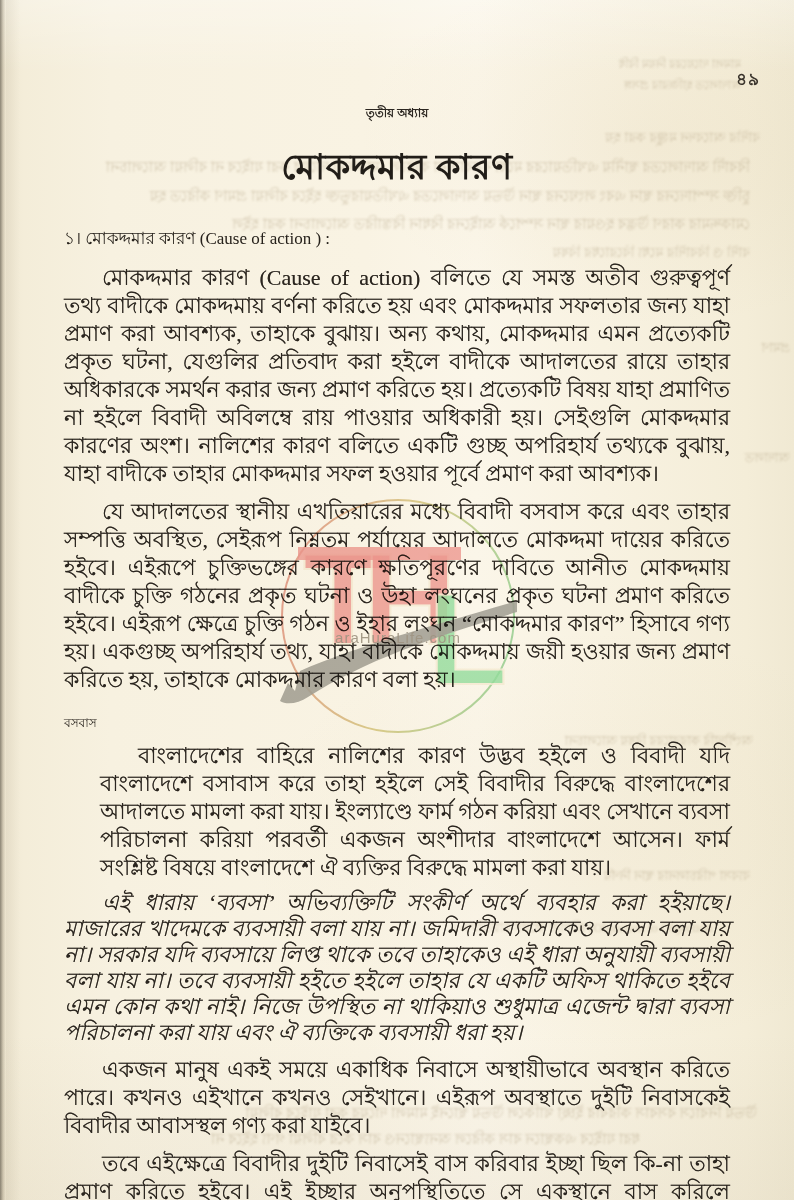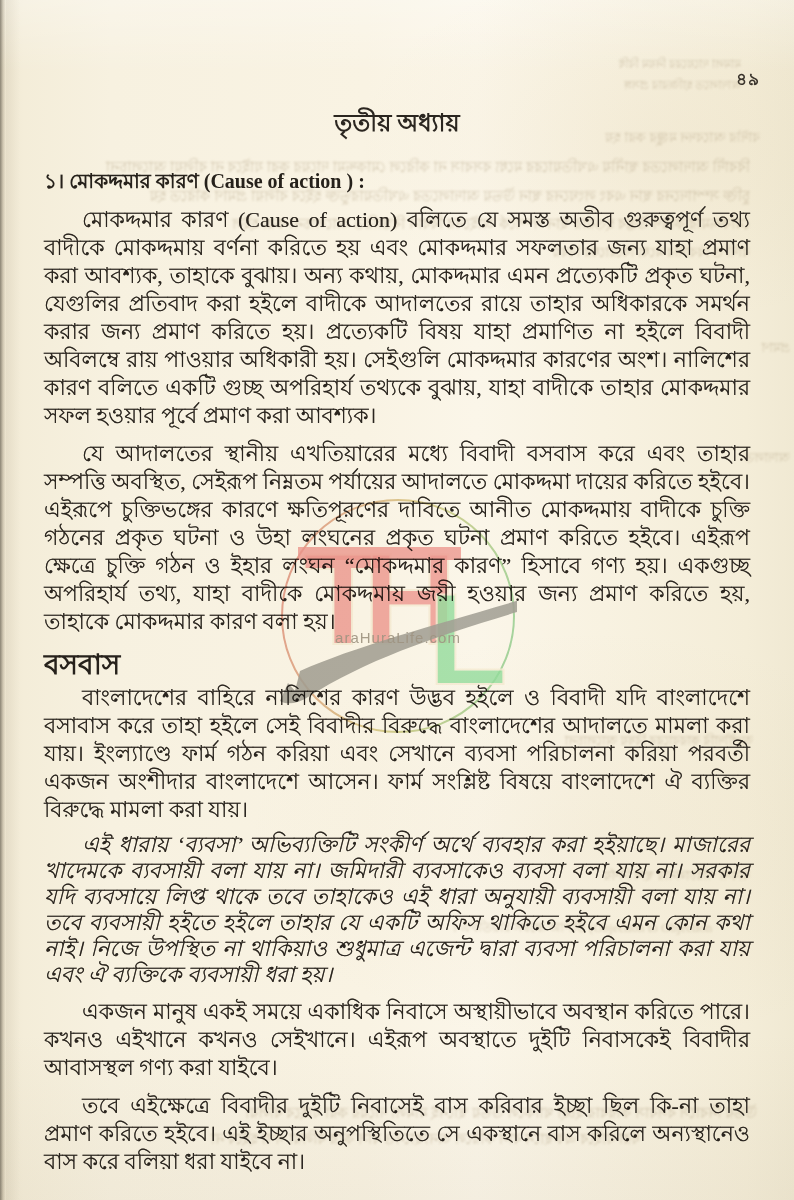--- a/index.html
+++ b/index.html
@@ -10,33 +10,33 @@
       radial-gradient(420px 260px at 82% 12%, rgba(205,180,130,.10), rgba(205,180,130,0) 70%),
       radial-gradient(500px 300px at 75% 70%, rgba(200,175,125,.08), rgba(200,175,125,0) 70%),
       linear-gradient(180deg, rgba(255,255,255,.30) 0%, rgba(255,255,255,0) 6%, rgba(255,255,255,0) 86%, rgba(130,110,75,.06) 100%),
       linear-gradient(90deg,#efe7d1 0%,#f4edd9 3%,#f7f1e0 14%,#f9f3e3 46%,#fbf6e9 60%,#f8f2e1 76%,#f4edd8 94%,#f0e9d3 100%);
   }
   .edge-left{position:absolute;left:0;top:0;bottom:0;width:6px;
     background:linear-gradient(90deg, rgba(72,66,53,.60), rgba(125,114,92,.28) 50%, rgba(0,0,0,0));}
   .edge-left2{position:absolute;left:6px;top:0;bottom:0;width:14px;
     background:linear-gradient(90deg, rgba(100,88,64,.08), rgba(0,0,0,0));}
 
-  .content{position:absolute;inset:0;padding:0 44px;z-index:2;color:#2a251f;}
+  .content{position:absolute;inset:0;padding:0 64px;z-index:2;color:#2a251f;}
   .page-number{position:absolute;top:66px;right:34px;font-size:17px;font-weight:bold;color:#3a342c;letter-spacing:1px;}
-  .chapter{display:block;text-align:center;padding-top:104px;font-size:24px;font-weight:bold;color:#2b2620;}
+  .chapter{display:block;text-align:center;padding-top:104px;font-size:12px;font-weight:bold;color:#2b2620;}
   .title{display:block;text-align:center;margin:22px 0 0;font-size:35px;line-height:44px;font-weight:bold;color:#211d18;letter-spacing:.5px;}
-  .sec-heading{display:block;margin:22px 0 0;font-size:20px;line-height:30px;font-weight:bold;color:#26211b;}
-  .sub-heading{display:block;font-size:28px;line-height:26px;font-weight:bold;color:#26211b;}
+  .sec-heading{display:block;margin:34px 0 0;font-size:17px;line-height:30px;font-weight:normal;color:#26211b;}
+  .sub-heading{display:block;font-size:12px;line-height:26px;font-weight:normal;color:#26211b;}
   .h-residence{margin-top:16px;}
   .h-business{margin-top:16px;}
   .h-multi{margin-top:24px;}
   p.body{margin:10px 0 0;font-size:22px;line-height:28px;text-align:justify;text-indent:38px;color:#2a251f;
          text-shadow:0 0 .4px rgba(45,38,30,.55);}
   p.lh26{line-height:26px;margin-top:8px;font-style:italic;}
-  p.p3{margin-top:6px;}
+  p.p3{margin-top:6px;margin-left:36px;}
   p.p5{}
 
   
   .ghost{position:absolute;z-index:1;transform:scaleX(-1);filter:blur(1.3px);
          color:#b3a385;opacity:.5;font-size:15px;line-height:1.2;white-space:nowrap;overflow:hidden;
          font-family:"Liberation Serif","DejaVu Serif",serif;}
   .ghost-plain{transform:none;filter:blur(.9px);opacity:.45;color:#b7a98d;}
 
   .watermark{position:absolute;left:279px;top:497px;width:238px;height:238px;z-index:3;
              mix-blend-mode:multiply;opacity:.8;pointer-events:none;}
@@ -57,20 +57,21 @@
   <span class="ghost" style="top:450px;left:744px;width:46px;font-size:13px;">আদালত</span>
   <span class="ghost" style="top:733px;left:518px;width:235px;font-size:13px;">অংশীদারি কারবারের বিষয় আলোচনা</span>
   <span class="ghost" style="top:868px;left:478px;width:272px;font-size:13px;">ব্যবসা পরিচালনার স্থান নির্ণয়</span>
   <span class="ghost ghost-plain" style="top:920px;left:452px;width:300px;font-size:13px;">। এখতিয়ার সম্বন্ধে আপত্তি (Objection to Objection</span>
   <span class="ghost" style="top:1104px;left:122px;width:635px;font-size:15px;">উভয় নিবাসে বসবাস করিবার ইচ্ছা থাকিলে উভয় স্থানেই মামলা দায়ের করা যাইবে বলিয়া</span>
   <span class="ghost" style="top:1130px;left:95px;width:545px;font-size:15px;">ধরা যাইবে একস্থানে বাস করিলে অন্যস্থানেও বাস করে বলিয়া গণ্য হইবে না</span>
 
   <div class="content">
     <span class="page-number">৪৯</span>
     <span class="chapter">তৃতীয় অধ্যায়</span>
+    <span class="title">মোকদ্দমার কারণ</span>
 
     <span class="sec-heading">১। মোকদ্দমার কারণ (Cause of action ) :</span>
     <p class="body">মোকদ্দমার কারণ (Cause of action) বলিতে যে সমস্ত অতীব গুরুত্বপূর্ণ তথ্য বাদীকে মোকদ্দমায় বর্ণনা করিতে হয় এবং মোকদ্দমার সফলতার জন্য যাহা প্রমাণ করা আবশ্যক, তাহাকে বুঝায়। অন্য কথায়, মোকদ্দমার এমন প্রত্যেকটি প্রকৃত ঘটনা, যেগুলির প্রতিবাদ করা হইলে বাদীকে আদালতের রায়ে তাহার অধিকারকে সমর্থন করার জন্য প্রমাণ করিতে হয়। প্রত্যেকটি বিষয় যাহা প্রমাণিত না হইলে বিবাদী অবিলম্বে রায় পাওয়ার অধিকারী হয়। সেইগুলি মোকদ্দমার কারণের অংশ। নালিশের কারণ বলিতে একটি গুচ্ছ অপরিহার্য তথ্যকে বুঝায়, যাহা বাদীকে তাহার মোকদ্দমার সফল হওয়ার পূর্বে প্রমাণ করা আবশ্যক।</p>
     <p class="body">যে আদালতের স্থানীয় এখতিয়ারের মধ্যে বিবাদী বসবাস করে এবং তাহার সম্পত্তি অবস্থিত, সেইরূপ নিম্নতম পর্যায়ের আদালতে মোকদ্দমা দায়ের করিতে হইবে। এইরূপে চুক্তিভঙ্গের কারণে ক্ষতিপূরণের দাবিতে আনীত মোকদ্দমায় বাদীকে চুক্তি গঠনের প্রকৃত ঘটনা ও উহা লংঘনের প্রকৃত ঘটনা প্রমাণ করিতে হইবে। এইরূপ ক্ষেত্রে চুক্তি গঠন ও ইহার লংঘন “মোকদ্দমার কারণ” হিসাবে গণ্য হয়। একগুচ্ছ অপরিহার্য তথ্য, যাহা বাদীকে মোকদ্দমায় জয়ী হওয়ার জন্য প্রমাণ করিতে হয়, তাহাকে মোকদ্দমার কারণ বলা হয়।</p>
 
     <span class="sub-heading h-residence">বসবাস</span>
     <p class="body p3">বাংলাদেশের বাহিরে নালিশের কারণ উদ্ভব হইলে ও বিবাদী যদি বাংলাদেশে বসাবাস করে তাহা হইলে সেই বিবাদীর বিরুদ্ধে বাংলাদেশের আদালতে মামলা করা যায়। ইংল্যাণ্ডে ফার্ম গঠন করিয়া এবং সেখানে ব্যবসা পরিচালনা করিয়া পরবর্তী একজন অংশীদার বাংলাদেশে আসেন। ফার্ম সংশ্লিষ্ট বিষয়ে বাংলাদেশে ঐ ব্যক্তির বিরুদ্ধে মামলা করা যায়।</p>
 
     <p class="body lh26">এই ধারায় ‘ব্যবসা’ অভিব্যক্তিটি সংকীর্ণ অর্থে ব্যবহার করা হইয়াছে। মাজারের খাদেমকে ব্যবসায়ী বলা যায় না। জমিদারী ব্যবসাকেও ব্যবসা বলা যায় না। সরকার যদি ব্যবসায়ে লিপ্ত থাকে তবে তাহাকেও এই ধারা অনুযায়ী ব্যবসায়ী বলা যায় না। তবে ব্যবসায়ী হইতে হইলে তাহার যে একটি অফিস থাকিতে হইবে এমন কোন কথা নাই। নিজে উপস্থিত না থাকিয়াও শুধুমাত্র এজেন্ট দ্বারা ব্যবসা পরিচালনা করা যায় এবং ঐ ব্যক্তিকে ব্যবসায়ী ধরা হয়।</p>
 

